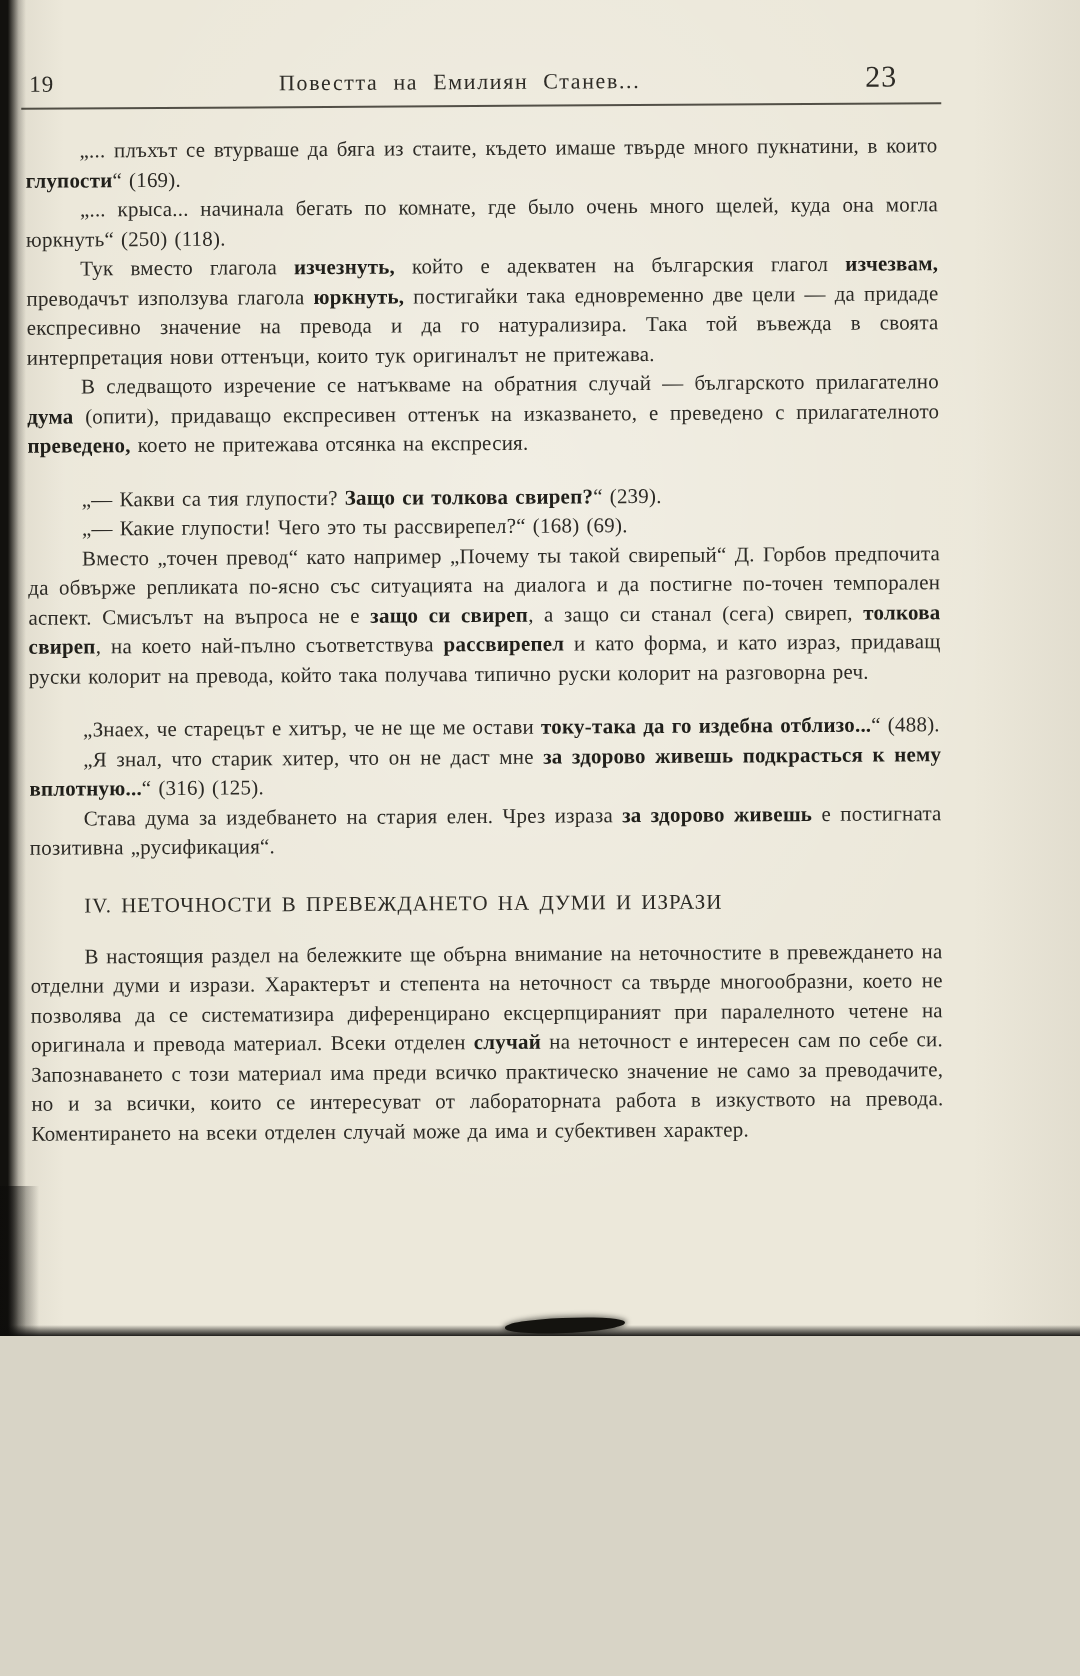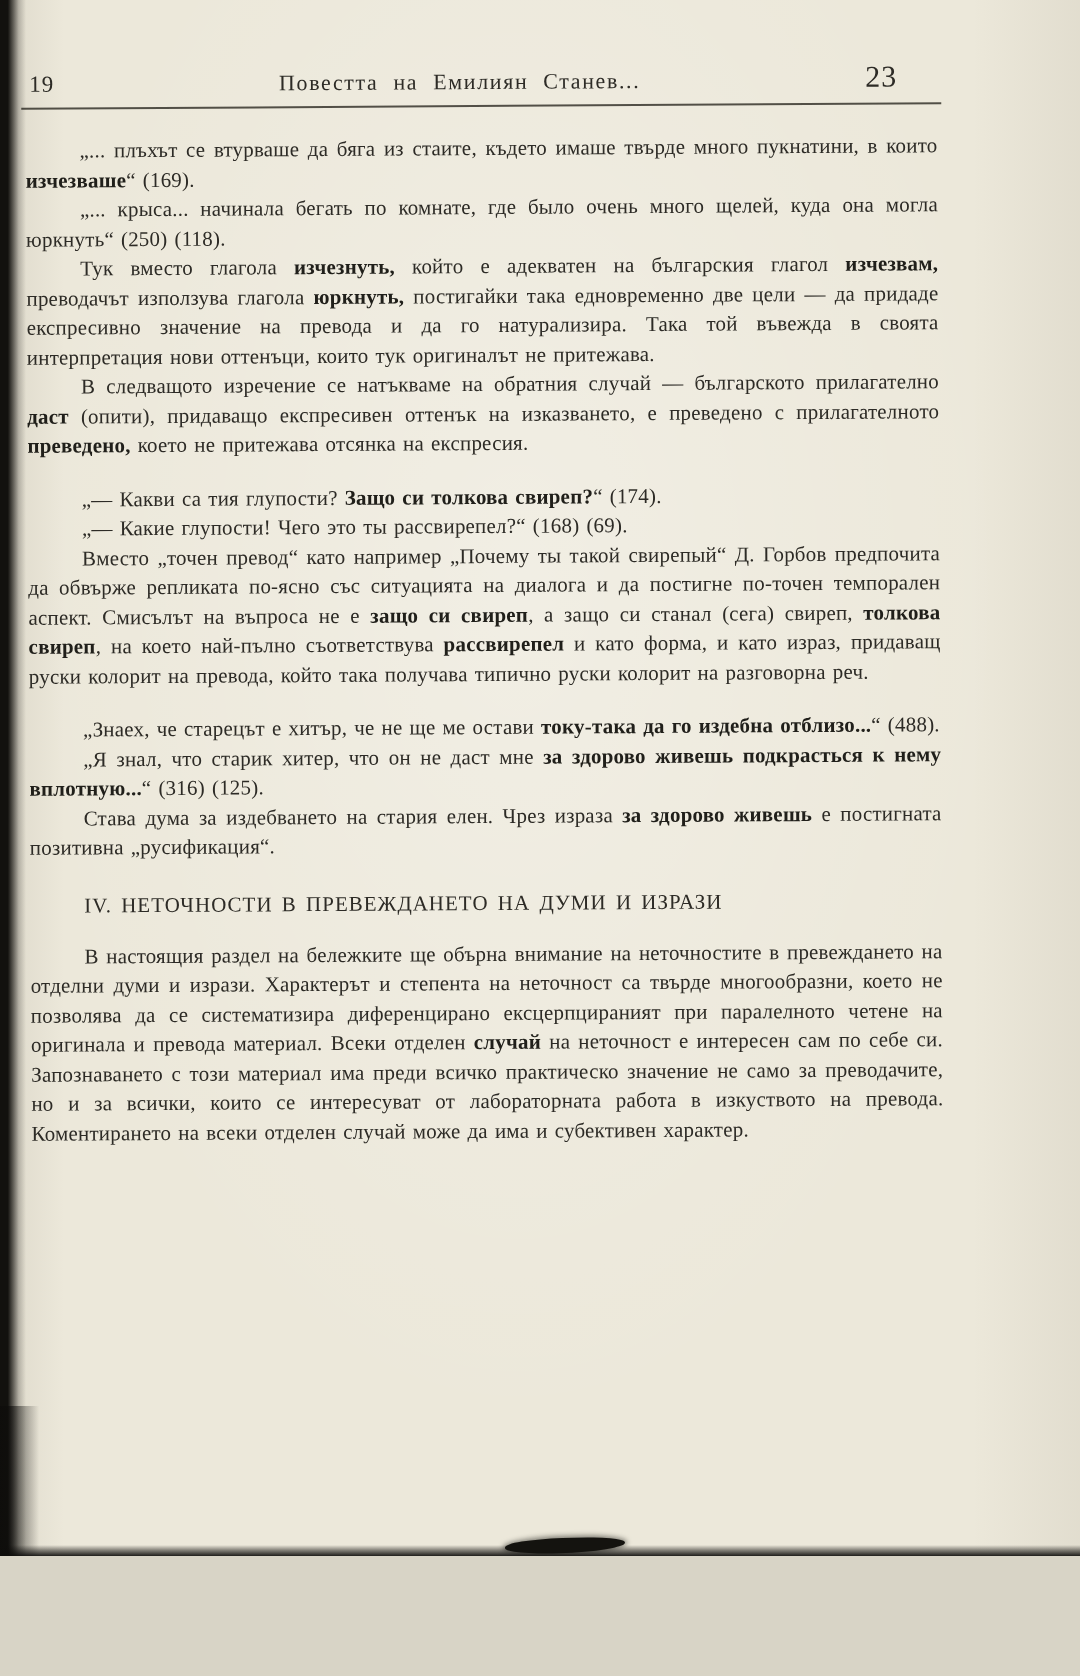--- a/index.html
+++ b/index.html
@@ -3,21 +3,21 @@
 <meta charset="utf-8">
 <style>
   :root{
     --paper:#ece8da;
     --ink:#2d2b26;
   }
   html,body{margin:0;padding:0;}
   body{background:#d8d4c6;font-family:"Liberation Serif","DejaVu Serif",serif;}
   .page{
     position:relative;
-    width:1080px;height:1556px;
+    width:1080px;height:1336px;
     background:var(--paper);
     background-image:
       radial-gradient(ellipse at 48% 38%, rgba(255,255,255,0.28), rgba(255,255,255,0) 62%),
       linear-gradient(90deg, rgba(90,80,60,0.10) 0%, rgba(90,80,60,0) 6%, rgba(90,80,60,0) 90%, rgba(90,80,60,0.07) 100%);
     overflow:hidden;
     margin:0 auto;
   }
   .spine{
     position:absolute;left:0;top:0;bottom:0;width:26px;z-index:3;
     background:linear-gradient(90deg,#12110e 0%,#12110e 30%,rgba(18,17,14,0.6) 52%,rgba(18,17,14,0.22) 72%,rgba(18,17,14,0) 100%);
@@ -74,25 +74,25 @@
   <div class="spine-foot"></div>
 
   <div class="content">
     <div class="header">
       <span class="pn-left">19</span>
       <span class="running-title">Повестта на Емилиян Станев...</span>
       <span class="pn-right">23</span>
     </div>
     <div class="rule"></div>
     <div class="body" id="body">
-        <p class="para"><span>„... плъхът се втурваше да бяга из стаите, където имаше твърде много пукнатини, в които </span><b>изчезваше</b><span>“ (169).</span></p>
+        <p class="para"><span>„... плъхът се втурваше да бяга из стаите, където имаше твърде много пукнатини, в които </span><b>глупости</b><span>“ (169).</span></p>
         <p class="para"><span>„... крыса... начинала бегать по комнате, где было очень много щелей, куда она могла юркнуть“ (250) (118).</span></p>
         <p class="para"><span>Тук вместо глагола </span><b>изчезнуть,</b><span> който е адекватен на българския глагол </span><b>изчезвам,</b><span> преводачът използува глагола </span><b>юркнуть,</b><span> постигайки така едновременно две цели — да придаде експресивно значение на превода и да го натурализира. Така той въвежда в своята интерпретация нови оттенъци, които тук оригиналът не притежава.</span></p>
-        <p class="para"><span>В следващото изречение се натъкваме на обратния случай — българското прилагателно </span><b>даст</b><span> (опити), придаващо експресивен оттенък на изказването, е преведено с прилагателното </span><b>преведено,</b><span> което не притежава отсянка на експресия.</span></p>
-        <p class="para space-before"><span>„— Какви са тия глупости? </span><b>Защо си толкова свиреп?</b><span>“ (174).</span></p>
+        <p class="para"><span>В следващото изречение се натъкваме на обратния случай — българското прилагателно </span><b>дума</b><span> (опити), придаващо експресивен оттенък на изказването, е преведено с прилагателното </span><b>преведено,</b><span> което не притежава отсянка на експресия.</span></p>
+        <p class="para space-before"><span>„— Какви са тия глупости? </span><b>Защо си толкова свиреп?</b><span>“ (239).</span></p>
         <p class="para"><span>„— Какие глупости! Чего это ты рассвирепел?“ (168) (69).</span></p>
         <p class="para"><span>Вместо „точен превод“ като например „Почему ты такой свирепый“ Д. Горбов предпочита да обвърже репликата по-ясно със ситуацията на диалога и да постигне по-точен темпорален аспект. Смисълът на въпроса не е </span><b>защо си свиреп</b><span>, а защо си станал (сега) свиреп, </span><b>толкова свиреп</b><span>, на което най-пълно съответствува </span><b>рассвирепел</b><span> и като форма, и като израз, придаващ руски колорит на превода, който така получава типично руски колорит на разговорна реч.</span></p>
         <p class="para space-before"><span>„Знаех, че старецът е хитър, че не ще ме остави </span><b>току-така да го издебна отблизо...</b><span>“ (488).</span></p>
         <p class="para"><span>„Я знал, что старик хитер, что он не даст мне </span><b>за здорово живешь подкрасться к нему вплотную...</b><span>“ (316) (125).</span></p>
         <p class="para"><span>Става дума за издебването на стария елен. Чрез израза </span><b>за здорово живешь</b><span> е постигната позитивна „русификация“.</span></p>
         <div class="section-heading">IV. НЕТОЧНОСТИ В ПРЕВЕЖДАНЕТО НА ДУМИ И ИЗРАЗИ</div>
         <p class="para"><span>В настоящия раздел на бележките ще обърна внимание на неточностите в превеждането на отделни думи и изрази. Характерът и степента на неточност са твърде многообразни, което не позволява да се систематизира диференцирано ексцерпцираният при паралелното четене на оригинала и превода материал. Всеки отделен </span><b>случай</b><span> на неточност е интересен сам по себе си. Запознаването с този материал има преди всичко практическо значение не само за преводачите, но и за всички, които се интересуват от лабораторната работа в изкуството на превода. Коментирането на всеки отделен случай може да има и субективен характер.</span></p>
       </div>
   </div>
 

